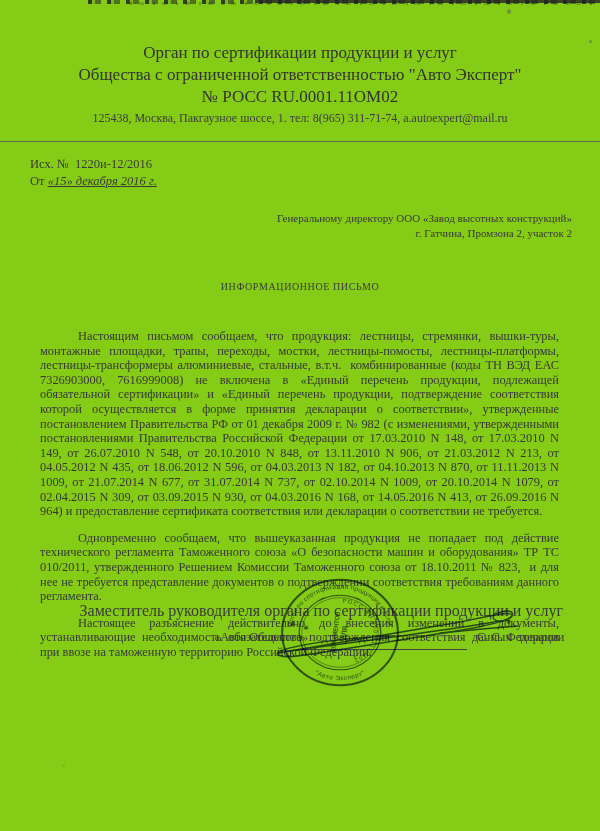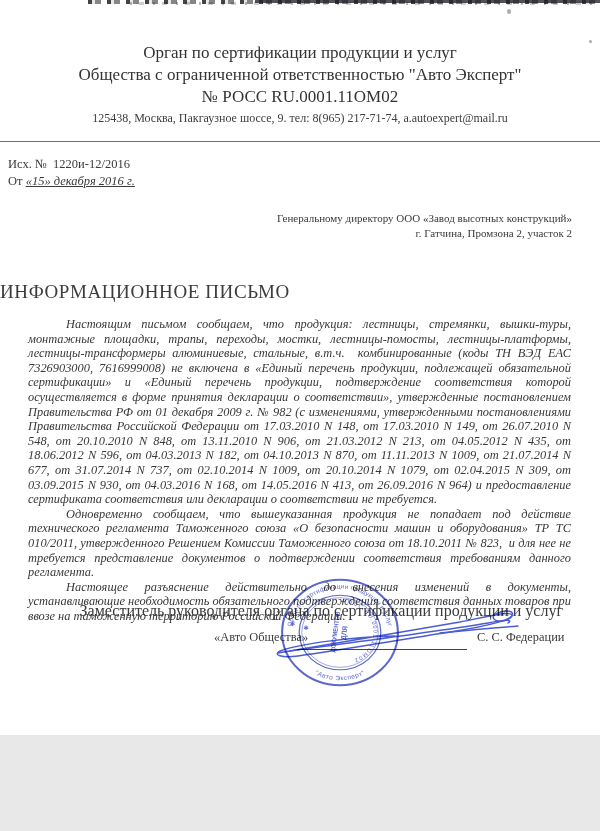--- a/index.html
+++ b/index.html
@@ -1,18 +1,18 @@
 <!DOCTYPE html>
 <html lang="ru"><head>
 <meta charset="utf-8">
 <style>
   html,body { margin:0; padding:0; background:#e8e8e8; }
   .page {
-    position:relative; width:600px; height:735px; margin:0 auto;
-    background:#ffffff; overflow:hidden;
+    position:relative; width:600px; height:831px; margin:0 auto;
+    background:#84cc16; overflow:hidden;
     font-family:"Liberation Serif", serif; color:#3a3a3a;
   }
   
   .noise1 { position:absolute; top:0; left:88px; width:512px; height:4px;
     background:repeating-linear-gradient(90deg, rgba(35,35,40,.85) 0 4px, rgba(35,35,40,.10) 4px 7px,
       rgba(35,35,40,.55) 7px 13px, rgba(35,35,40,0) 13px 19px);
     filter:blur(.3px); }
   .noise2 { position:absolute; top:2px; left:130px; width:462px; height:3px; opacity:.45;
     background:repeating-linear-gradient(90deg, rgba(40,40,45,.7) 0 2px, rgba(40,40,45,0) 2px 9px,
       rgba(40,40,45,.5) 9px 14px, rgba(40,40,45,0) 14px 23px);
@@ -22,33 +22,33 @@
   .speck { position:absolute; background:rgba(90,90,95,.5); border-radius:50%; }
 
   .letterhead { position:absolute; top:42px; left:0; width:600px; text-align:center; }
   .lh-big   { font-size:17px; line-height:22px; color:#333; }
   .lh-small { font-size:12px; line-height:15px; margin-top:3px; color:#3d3d3d; }
   .lh-url   { font-size:12px; line-height:15px; color:#3d3d3d; }
 
   .divider { position:absolute; top:141px; left:0; width:600px; height:0;
     border-top:1.4px solid #5a5a5a; opacity:.85; }
 
-  .ref { position:absolute; top:156px; left:8px; font-size:12.5px; line-height:16.5px; }
+  .ref { position:absolute; top:156px; left:30px; font-size:12.5px; line-height:16.5px; }
   .ref .pre { white-space:pre; }
   .ref .ul  { text-decoration:underline;font-style:italic; }
 
   .addressee { position:absolute; top:211px; right:28px; width:440px;
     text-align:right; font-size:11px; line-height:14.8px; }
 
-  .title { position:absolute; top:281px; left:0; width:600px; 
-    font-size:19px; letter-spacing:.6px; color:#3c3c3c; }
+  .title { position:absolute; top:281px; left:0; width:600px; text-align:center;
+    font-size:10px; letter-spacing:.6px; color:#3c3c3c; }
 
   .body-text { position:absolute; top:317px; left:28px; width:543px;
     font-size:12.4px; line-height:14.6px; text-align:justify; color:#383838; }
-  .body-text p { margin:0; text-indent:38px; white-space:pre-wrap;font-style:italic; }
+  .body-text p { margin:12px; text-indent:38px; white-space:pre-wrap; }
 
   .sig-role { position:absolute; top:602px; right:37px; font-size:16px; color:#3a3a3a; }
   .sig-org  { position:absolute; top:630px; left:214px; font-size:12.4px; }
   .sig-name { position:absolute; top:630px; left:477px; font-size:12.4px; }
   .sig-rule { position:absolute; top:649px; left:297px; width:170px; height:0;
     border-bottom:1.2px solid #454545; }
 
   .stamp { position:absolute; top:576px; left:278px; width:124px; height:113px;
     color:#4753c2; opacity:.88; mix-blend-mode:multiply; }
   .stamp text { fill:currentColor; font-family:"Liberation Sans", sans-serif; }
@@ -64,21 +64,21 @@
   <div class="noise2"></div>
   <div class="noise3"></div>
   <div class="speck" style="top:9px;left:507px;width:4px;height:5px;"></div>
   <div class="speck" style="top:40px;left:589px;width:3px;height:3px;"></div>
   <div class="speck" style="top:764px;left:62px;width:3px;height:3px;opacity:.4;"></div>
 
   <div class="letterhead">
     <div class="lh-big">Орган по сертификации продукции и услуг</div>
     <div class="lh-big">Общества с ограниченной ответственностью "Авто Эксперт"</div>
     <div class="lh-big">№ РОСС RU.0001.11ОМ02</div>
-    <div class="lh-small">125438, Москва, Пакгаузное шоссе, 9. тел: 8(965) 217-71-74, a.autoexpert@mail.ru</div>
+    <div class="lh-small">125438, Москва, Пакгаузное шоссе, 1. тел: 8(965) 311-71-74, a.autoexpert@mail.ru</div>
   </div>
 
   <div class="divider"></div>
 
   <div class="ref">
     <div class="pre">Исх. №  1220и-12/2016</div>
     <div><span>От </span><span class="ul">«15» декабря 2016 г.</span></div>
   </div>
 
   <div class="addressee">

